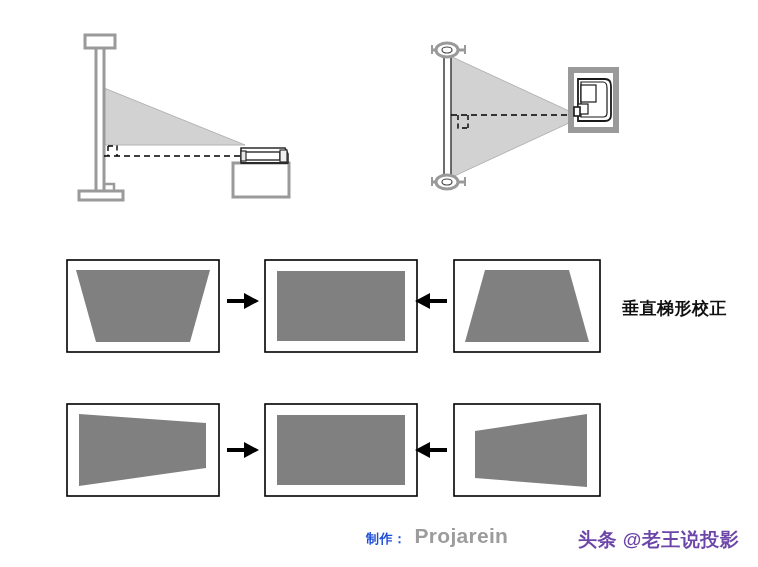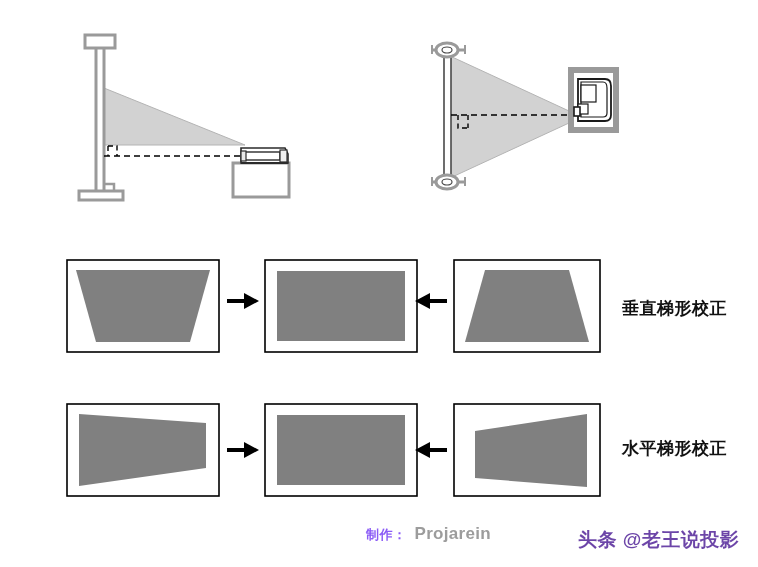--- a/index.html
+++ b/index.html
@@ -45,25 +45,25 @@
     left: 366px;
     top: 524px;
     white-space: nowrap;
     color: #9a9a9a;
     font-size: 15px;
     font-weight: bold;
   }
   .footer-credit .credit-label {
     font-size: 13px;
     font-weight: bold;
-    color: #8b5cf6;
+    color: #1d4ed8;
     letter-spacing: 0.5px;
   }
   .footer-credit .credit-name {
-    font-size: 17px;
+    font-size: 21px;
     font-weight: bold;
     color: #9c9c9c;
     margin-left: 8px;
     letter-spacing: 0.3px;
   }
   .watermark {
     position: absolute;
     left: 578px;
     top: 527px;
     font-size: 19px;
@@ -200,21 +200,20 @@
       <g>
         <rect x="454" y="404" width="146" height="92" fill="#ffffff" stroke="#000000" stroke-width="1.6"></rect>
         <polygon points="475,431 587,414 587,487 475,478" fill="#808080"></polygon>
       </g>
     </g>
 
   </svg>
 
   <div class="label-cn" id="label-vertical">垂直梯形校正</div>
 
-  <div class="label-cn" id="label-horizontal">水平梯形校正</div>
 
   <div class="footer-credit">
     <span class="credit-label">制作：</span><span class="credit-name">Projarein</span>
   </div>
 
   <div class="watermark">头条 @老王说投影</div>
 
 </div>
 
 </body></html>

